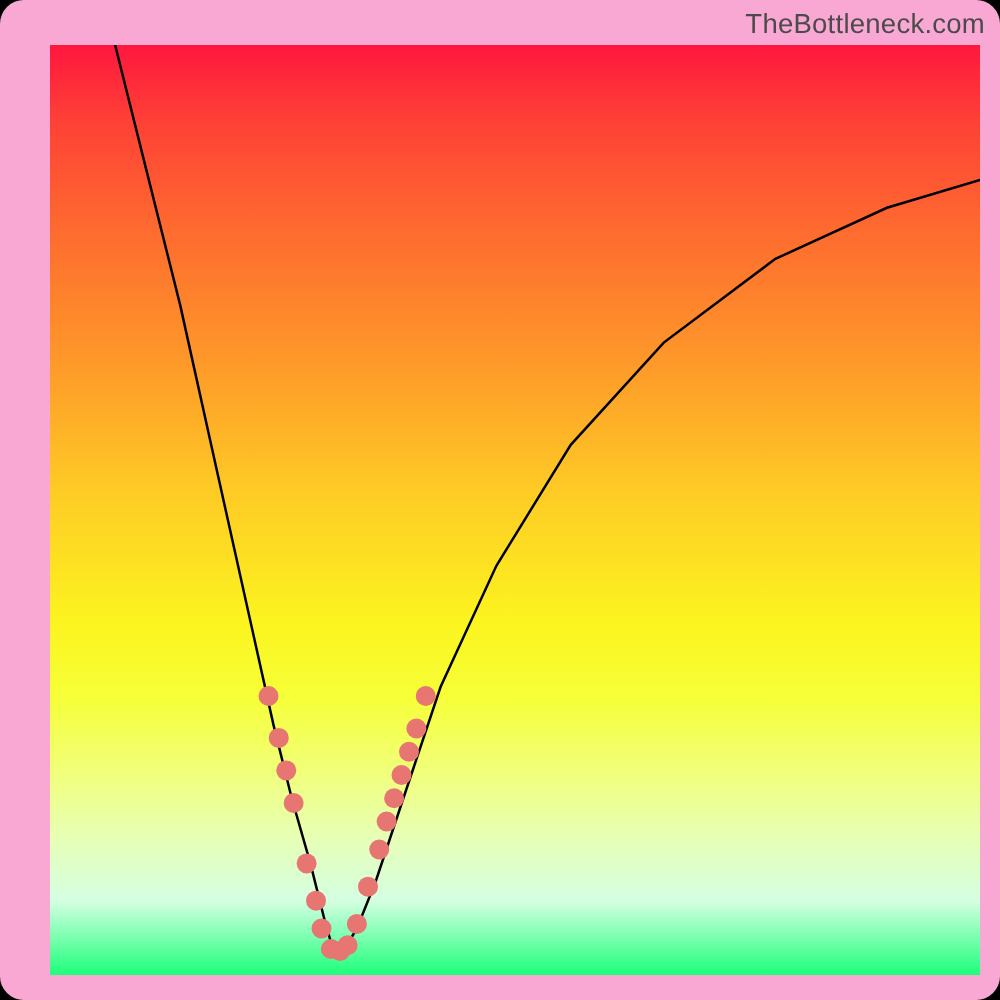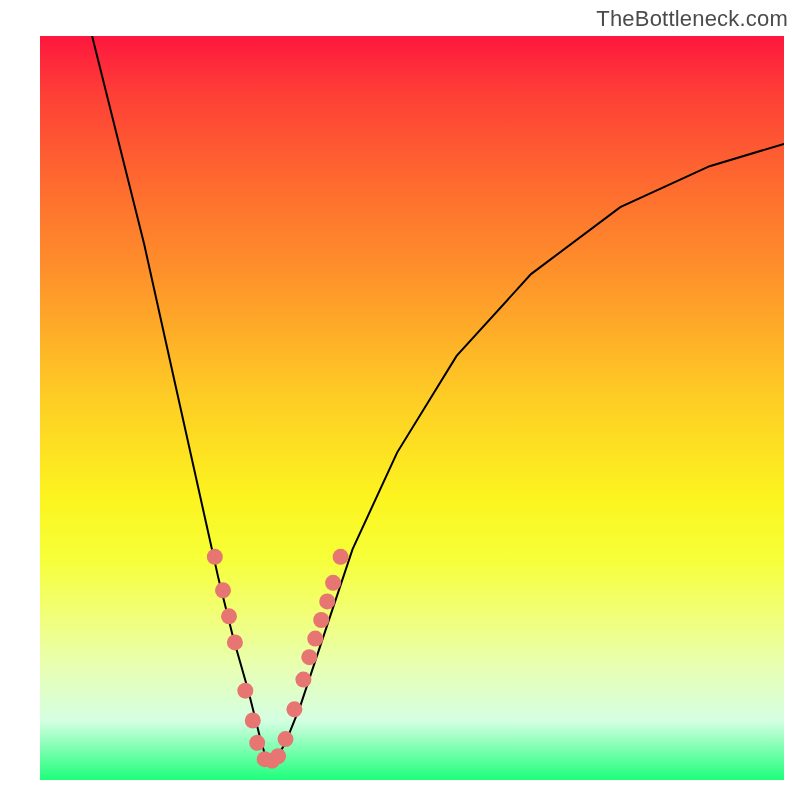--- a/index.html
+++ b/index.html
@@ -8,21 +8,22 @@
     width: 800px;
     height: 800px;
     background: #000;
     overflow: hidden;
     font-family: Arial, Helvetica, sans-serif;
   }
   .frame {
     position: relative;
     width: 800px;
     height: 800px;
-    background: #ffffff;
+    background: #f9a8d4;
+    border-radius: 19px;
   }
   .watermark {
     position: absolute;
     top: 6px;
     right: 12px;
     color: #4b4b4b;
     font-size: 22px;
     font-weight: 400;
     letter-spacing: 0.2px;
     z-index: 5;

